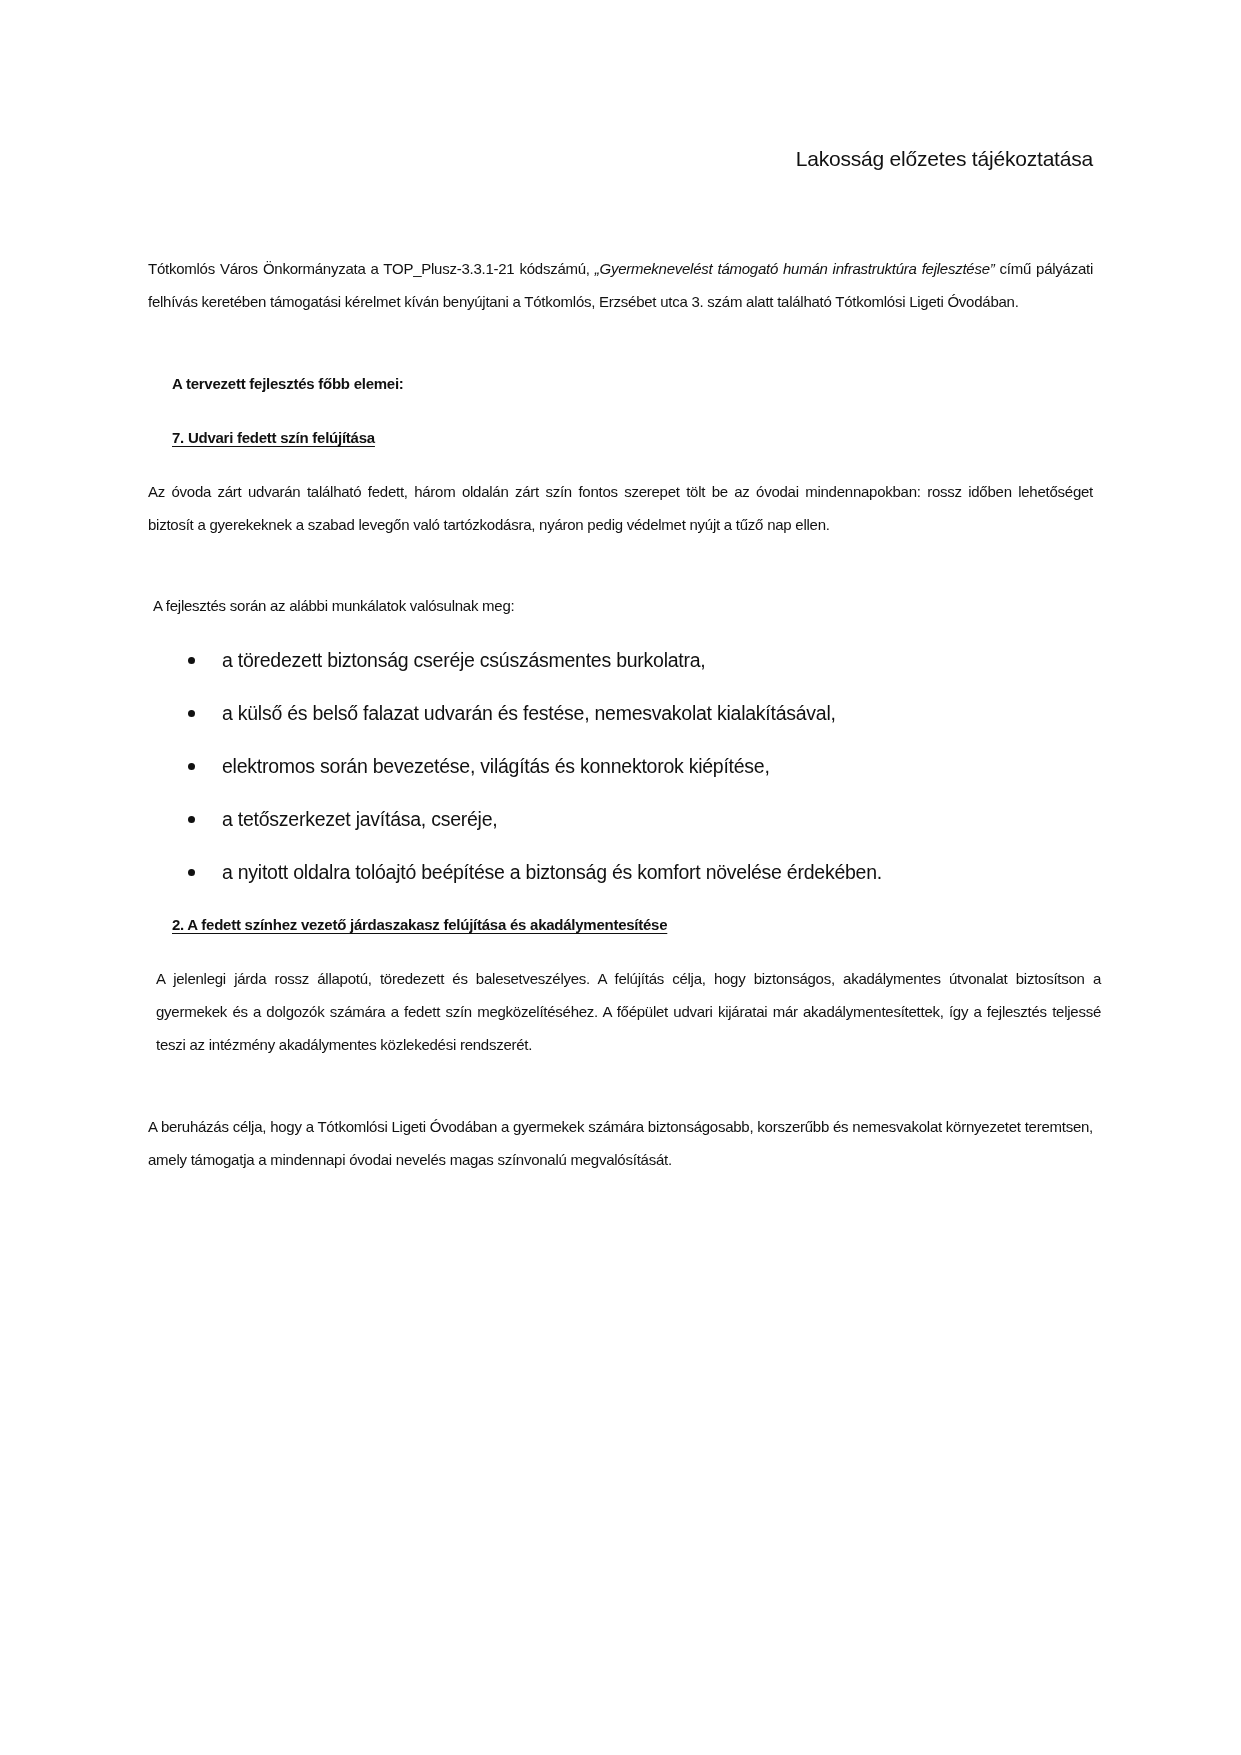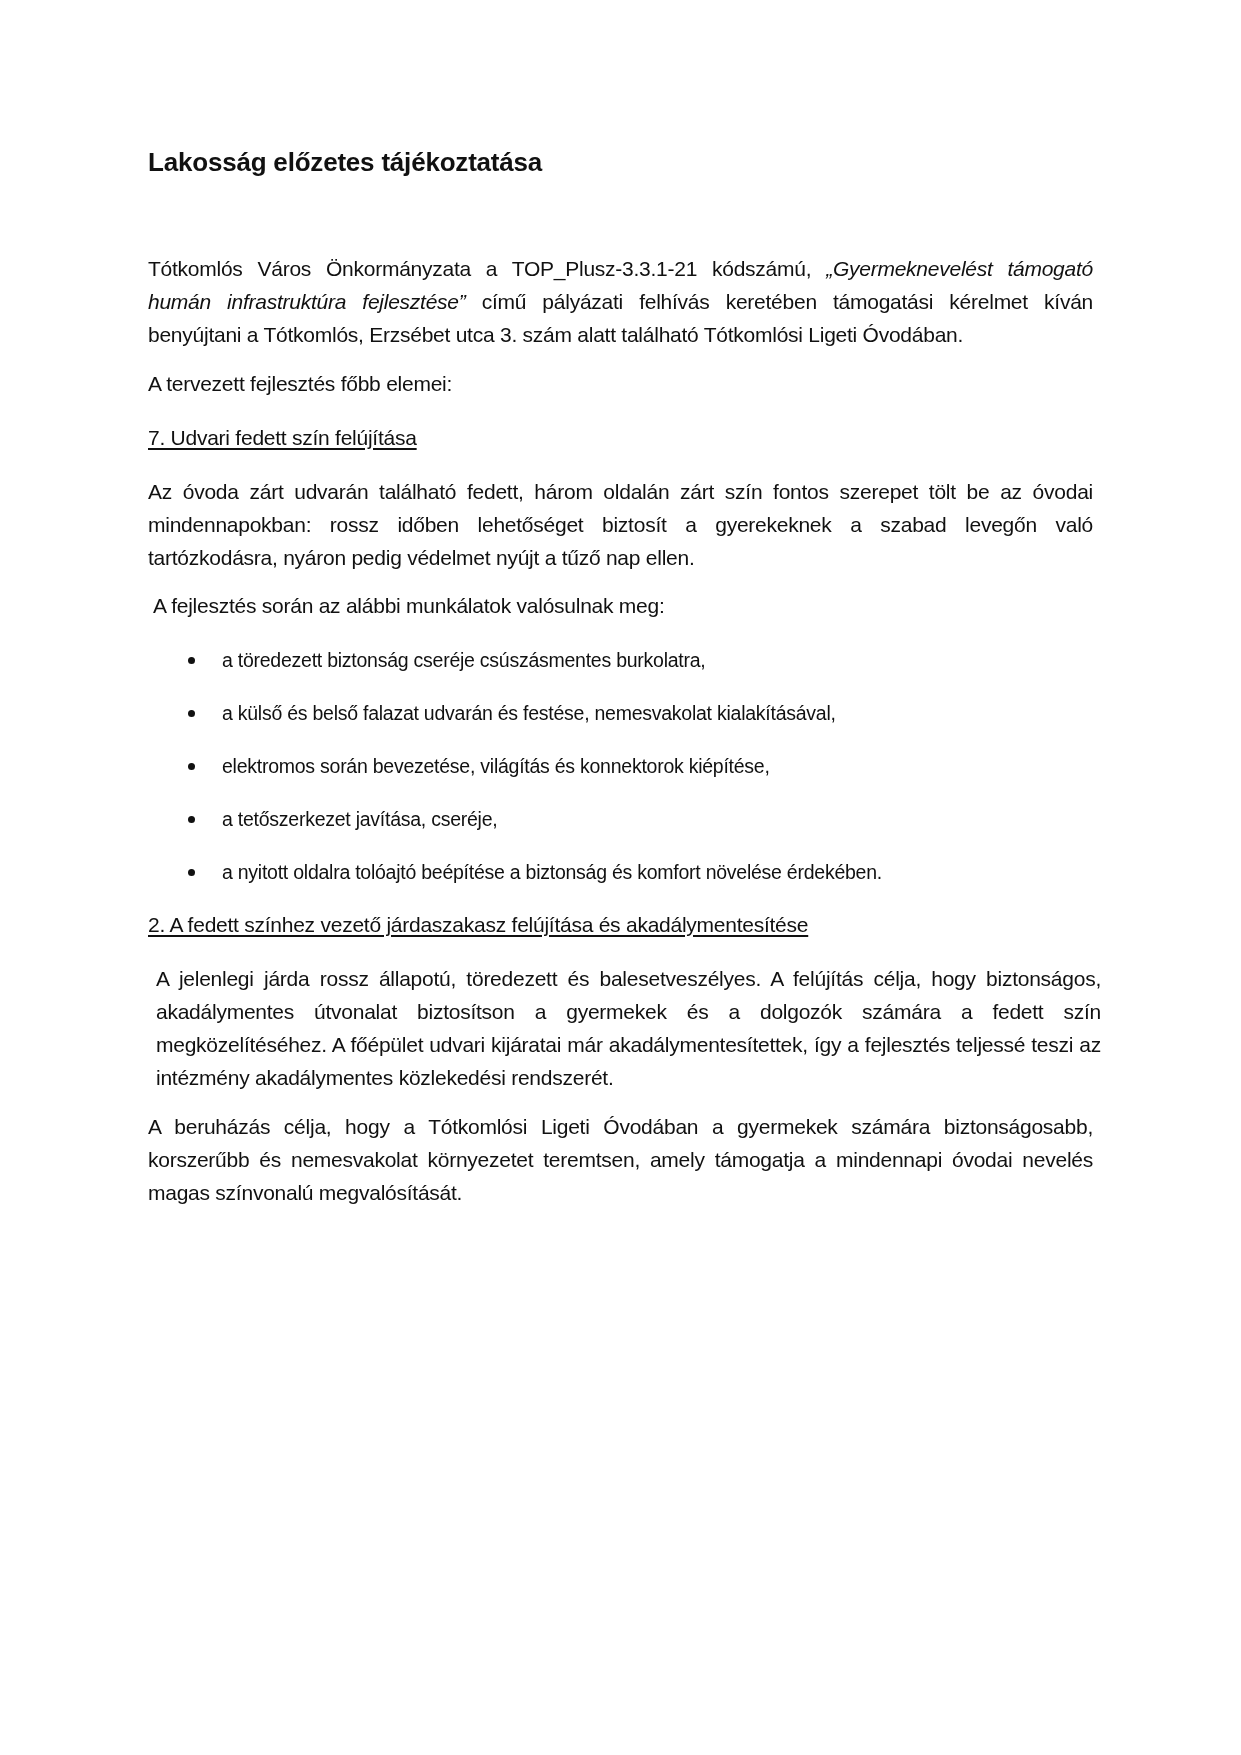--- a/index.html
+++ b/index.html
@@ -1,24 +1,24 @@
 <!DOCTYPE html>
 <html><head>
 <meta charset="utf-8">
 <style>
   html, body { margin: 0; padding: 0; background: #ffffff; }
   body { width: 1241px; height: 1755px; position: relative; overflow: hidden;
          font-family: "Liberation Sans", "DejaVu Sans", sans-serif; color: #111111; }
   .page { position: absolute; left: 148px; top: 0; width: 945px; }
-  .title { position: absolute; top: 147px; left: 0; width: 945px; text-align: left;
-           font-weight: bold; font-size: 26px; letter-spacing: -0.2px; }
-  .p { position: absolute; left: 0; width: 945px; font-size: 21px; line-height: 33px;
+  .title { position: absolute; top: 147px; left: 0; width: 945px; text-align: right;
+           font-weight: normal; font-size: 21px; letter-spacing: -0.2px; }
+  .p { position: absolute; left: 0; width: 945px; font-size: 15px; line-height: 33px;
        text-align: justify; text-align-last: left; letter-spacing: -0.25px; }
   .p i { font-style: italic; }
-  .bold { font-weight: normal; }
+  .bold { font-weight: bold; margin-left: 24px; }
   .ul { text-decoration: underline; text-underline-offset: 3px; }
   .bullet-row { position: absolute; left: 0; width: 945px; font-size: 19.5px; line-height: 30px; letter-spacing: -0.25px; }
   .bullet-dot { position: absolute; left: 40px; top: 12px; width: 7px; height: 7px; border-radius: 50%; background: #111; }
   .bullet-text { position: absolute; left: 74px; top: 0; white-space: nowrap; }
 </style>
 </head>
 <body>
 
 <div class="page">
 

